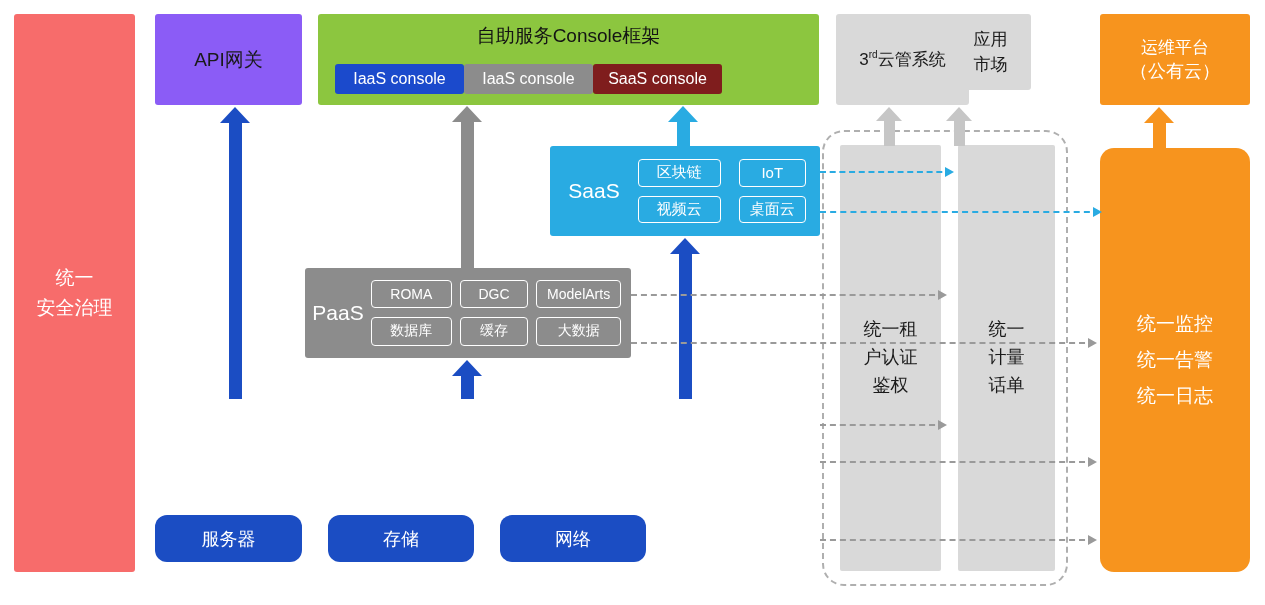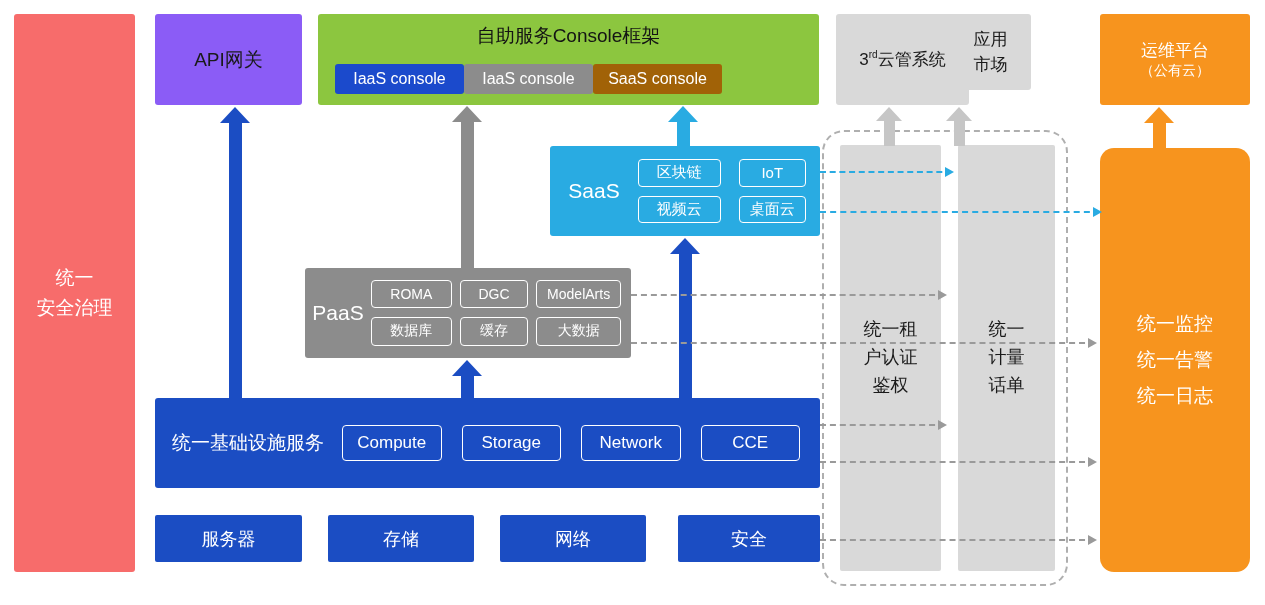--- a/index.html
+++ b/index.html
@@ -30,21 +30,21 @@
   .saas-grid { position:absolute; left:88px; right:14px; top:13px; bottom:13px;
                display:grid; grid-template-columns:1.1fr 0.9fr; gap:9px 18px; font-size:15px; }
   .paas-grid { position:absolute; left:66px; right:10px; top:12px; bottom:12px;
                display:grid; grid-template-columns:1fr 0.85fr 1.05fr; gap:9px 8px; font-size:14px; }
   .infra-label { position:absolute; left:17px; top:0; bottom:0; display:flex; align-items:center;
                  font-size:19px; color:#fff; }
   .infra-grid { position:absolute; left:187px; right:20px; top:27px; bottom:27px;
                 display:flex; gap:20px; font-size:17px; }
   .infra-grid .sub { flex:1; }
 
-  .hw { font-size:18px; border-radius:2px; }
+  .hw { font-size:18px; border-radius:12px; }
 
   .dashed-frame { position:absolute; border:2px dashed #AFAFAF; border-radius:22px; background:transparent; }
   .midbar { font-size:18px; line-height:1.55; border-radius:2px; }
   .rightbar { font-size:19px; line-height:1.9; border-radius:14px; }
 
   .arrow { position:absolute; display:flex; flex-direction:column; align-items:center; width:30px; }
   .arrow .head { width:0; height:0; border-left:15px solid transparent; border-right:15px solid transparent;
                  border-bottom:16px solid; }
   .arrow .shaft { width:13px; flex:1; }
   .arrow.small { width:26px; }
@@ -71,35 +71,35 @@
   <div class="box red vcenter ml" style="left:14px;top:14px;width:121px;height:558px;font-size:19px;line-height:1.6">统一
 安全治理</div>
 
   <div class="box lgreen vcenter" style="left:155px;top:14px;width:147px;height:91px;font-size:19px">API网关</div>
 
   <div class="box green" style="left:318px;top:14px;width:501px;height:91px">
     <div class="console-title">自助服务Console框架</div>
     <div class="console-buttons">
       <div class="cbtn" style="background:#1B4ACC">IaaS console</div>
       <div class="cbtn" style="background:#8C8C8C">IaaS console</div>
-      <div class="cbtn" style="background:#a16207">SaaS console</div>
+      <div class="cbtn" style="background:#7f1d1d">SaaS console</div>
     </div>
   </div>
 
   <div class="box lgray vcenter" style="left:836px;top:14px;width:133px;height:91px;font-size:17px">
     <span><span>3</span><sup class="rd">rd</sup><span>云管系统</span></span>
   </div>
 
   <div class="box lgray vcenter ml" style="left:950px;top:14px;width:81px;height:76px;font-size:17px;line-height:1.5">应用
 市场</div>
 
   <div class="box orange vcenter" style="left:1100px;top:14px;width:150px;height:91px">
     <div>
       <div style="font-size:17px">运维平台</div>
-      <div style="font-size:14px">（公有云）</div>
+      <div style="font-size:18px">（公有云）</div>
     </div>
   </div>
 
   <div class="box cyanbg" style="left:550px;top:146px;width:270px;height:90px">
     <div class="layer-label" style="left:0;width:88px">SaaS</div>
     <div class="saas-grid">
       <div class="sub">区块链</div>
       <div class="sub">IoT</div>
       <div class="sub">视频云</div>
       <div class="sub">桌面云</div>
@@ -111,34 +111,24 @@
     <div class="paas-grid">
       <div class="sub">ROMA</div>
       <div class="sub">DGC</div>
       <div class="sub">ModelArts</div>
       <div class="sub">数据库</div>
       <div class="sub">缓存</div>
       <div class="sub">大数据</div>
     </div>
   </div>
 
-  <div class="box blue" style="left:155px;top:398px;width:665px;height:90px">
-    <div class="infra-label">统一基础设施服务</div>
-    <div class="infra-grid">
-      <div class="sub">Compute</div>
-      <div class="sub">Storage</div>
-      <div class="sub">Network</div>
-      <div class="sub">CCE</div>
-    </div>
-  </div>
 
   <div class="box blue vcenter hw" style="left:155px;top:515px;width:147px;height:47px">服务器</div>
   <div class="box blue vcenter hw" style="left:328px;top:515px;width:146px;height:47px">存储</div>
   <div class="box blue vcenter hw" style="left:500px;top:515px;width:146px;height:47px">网络</div>
-  <div class="box blue vcenter hw" style="left:678px;top:515px;width:142px;height:47px">安全</div>
 
   <div class="dashed-frame" style="left:822px;top:130px;width:246px;height:456px"></div>
 
   <div class="box lgray vcenter ml midbar" style="left:840px;top:145px;width:101px;height:426px">统一租
 户认证
 鉴权</div>
   <div class="box lgray vcenter ml midbar" style="left:958px;top:145px;width:97px;height:426px">统一
 计量
 话单</div>
 

